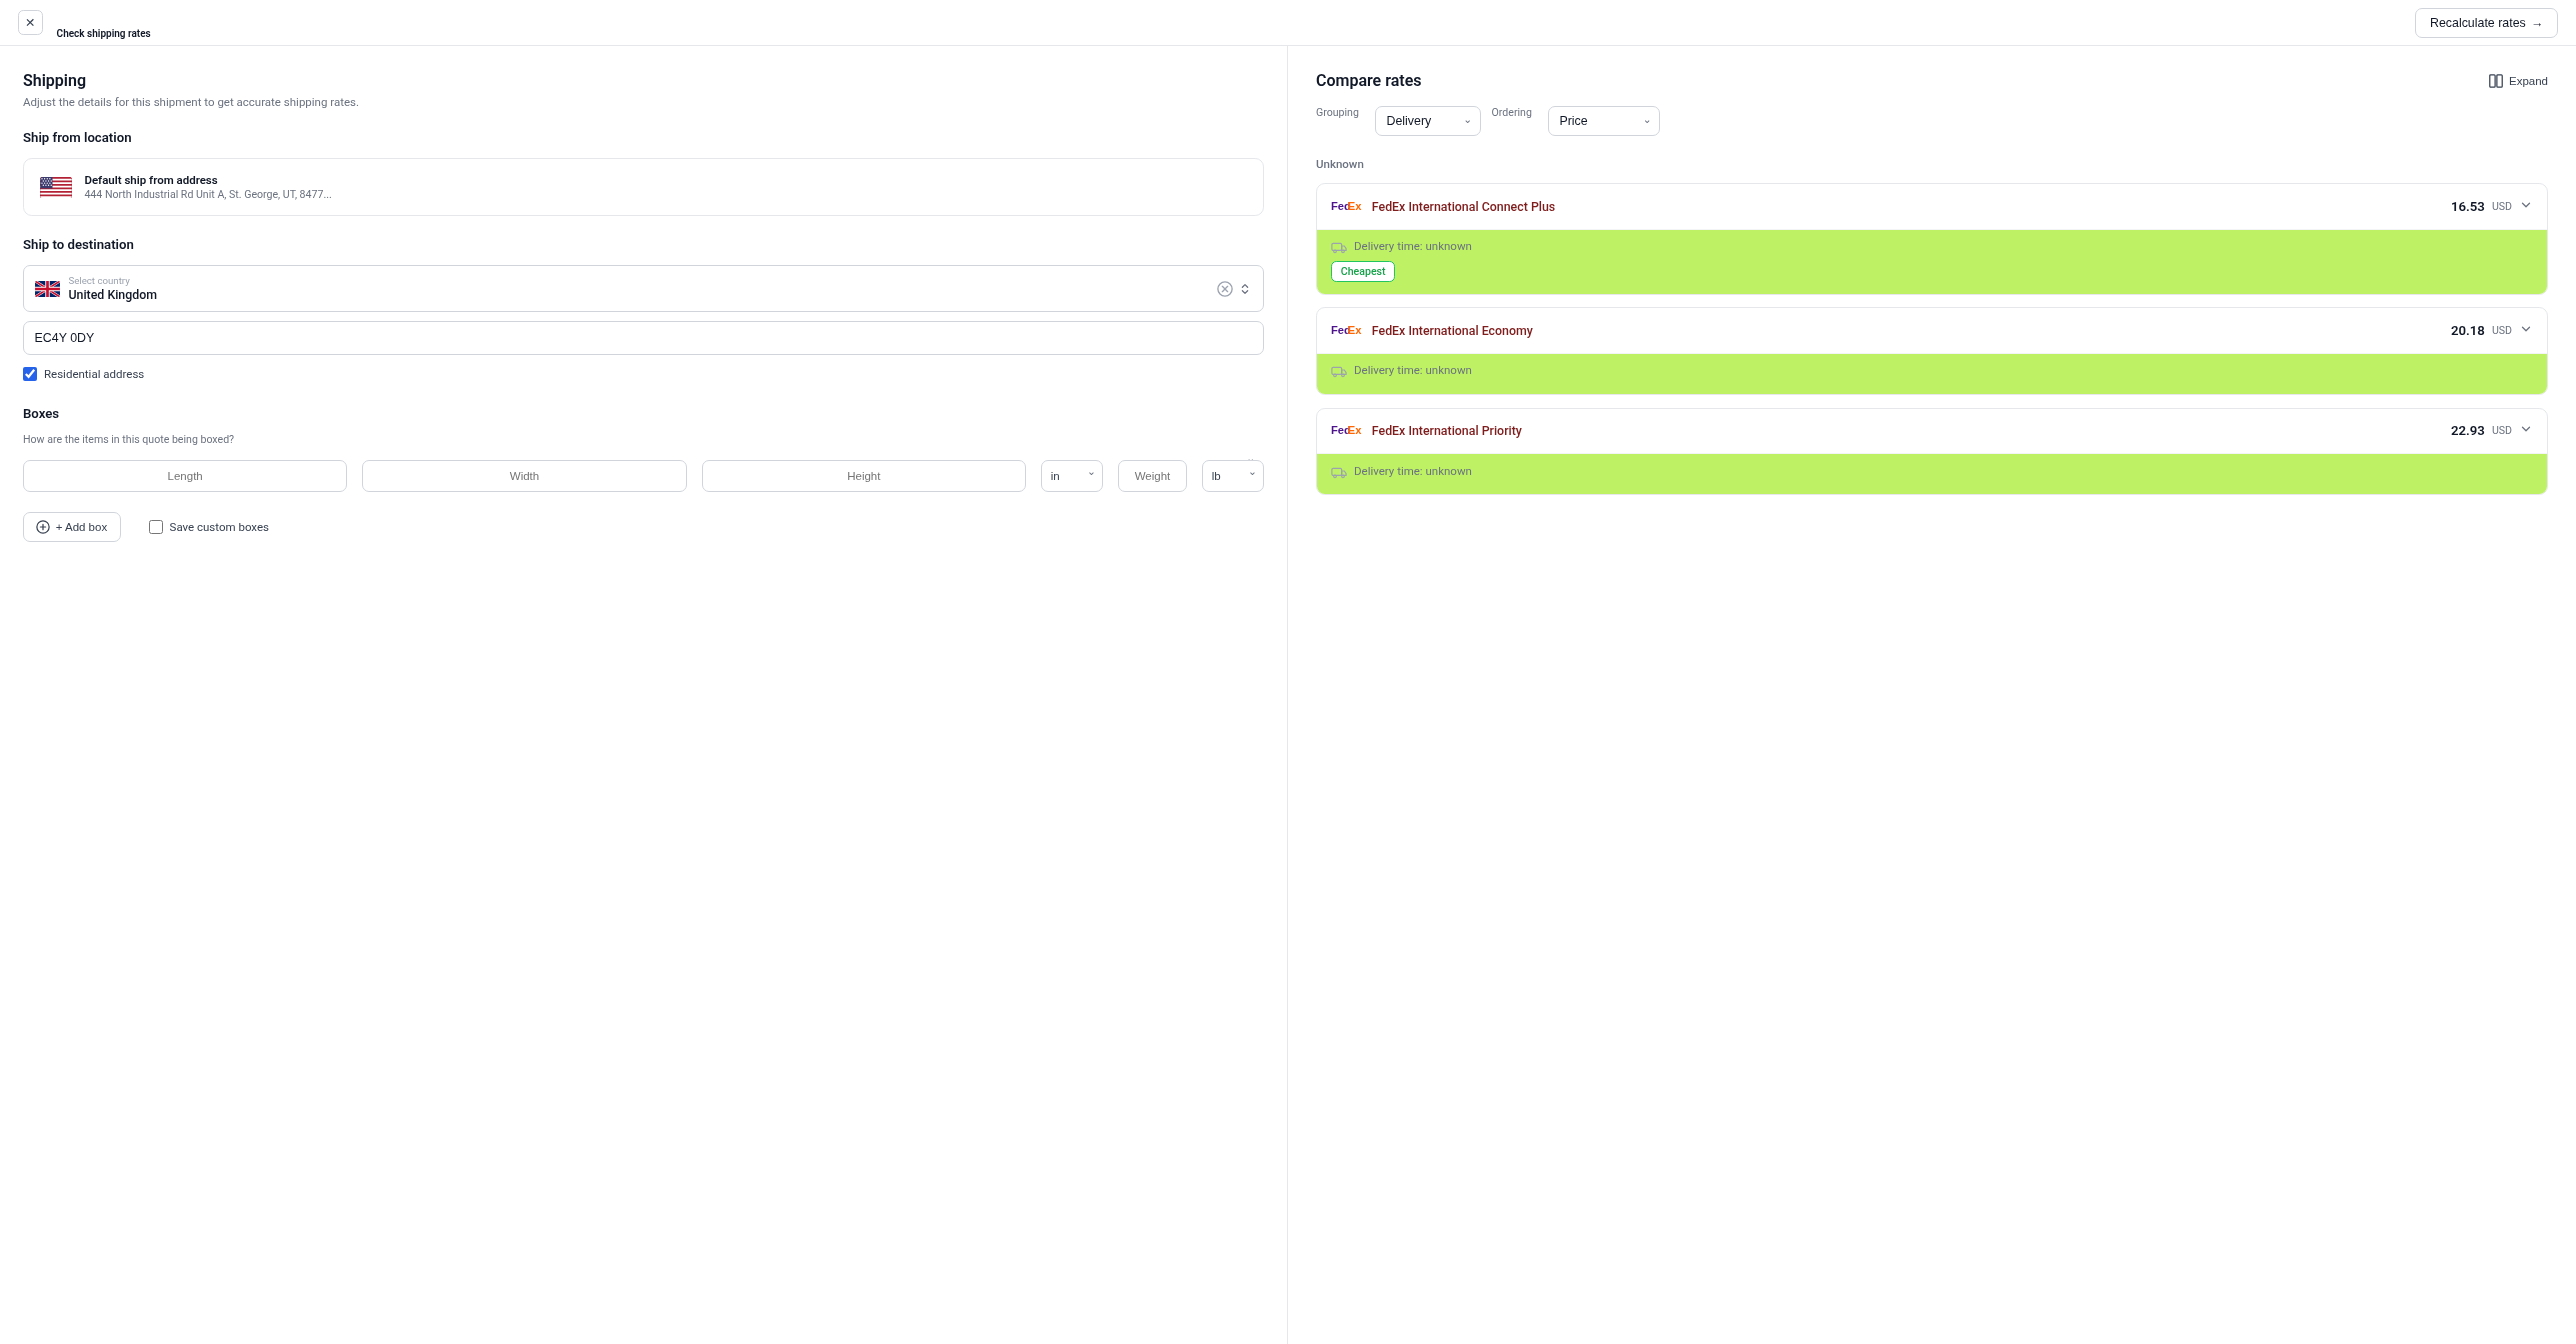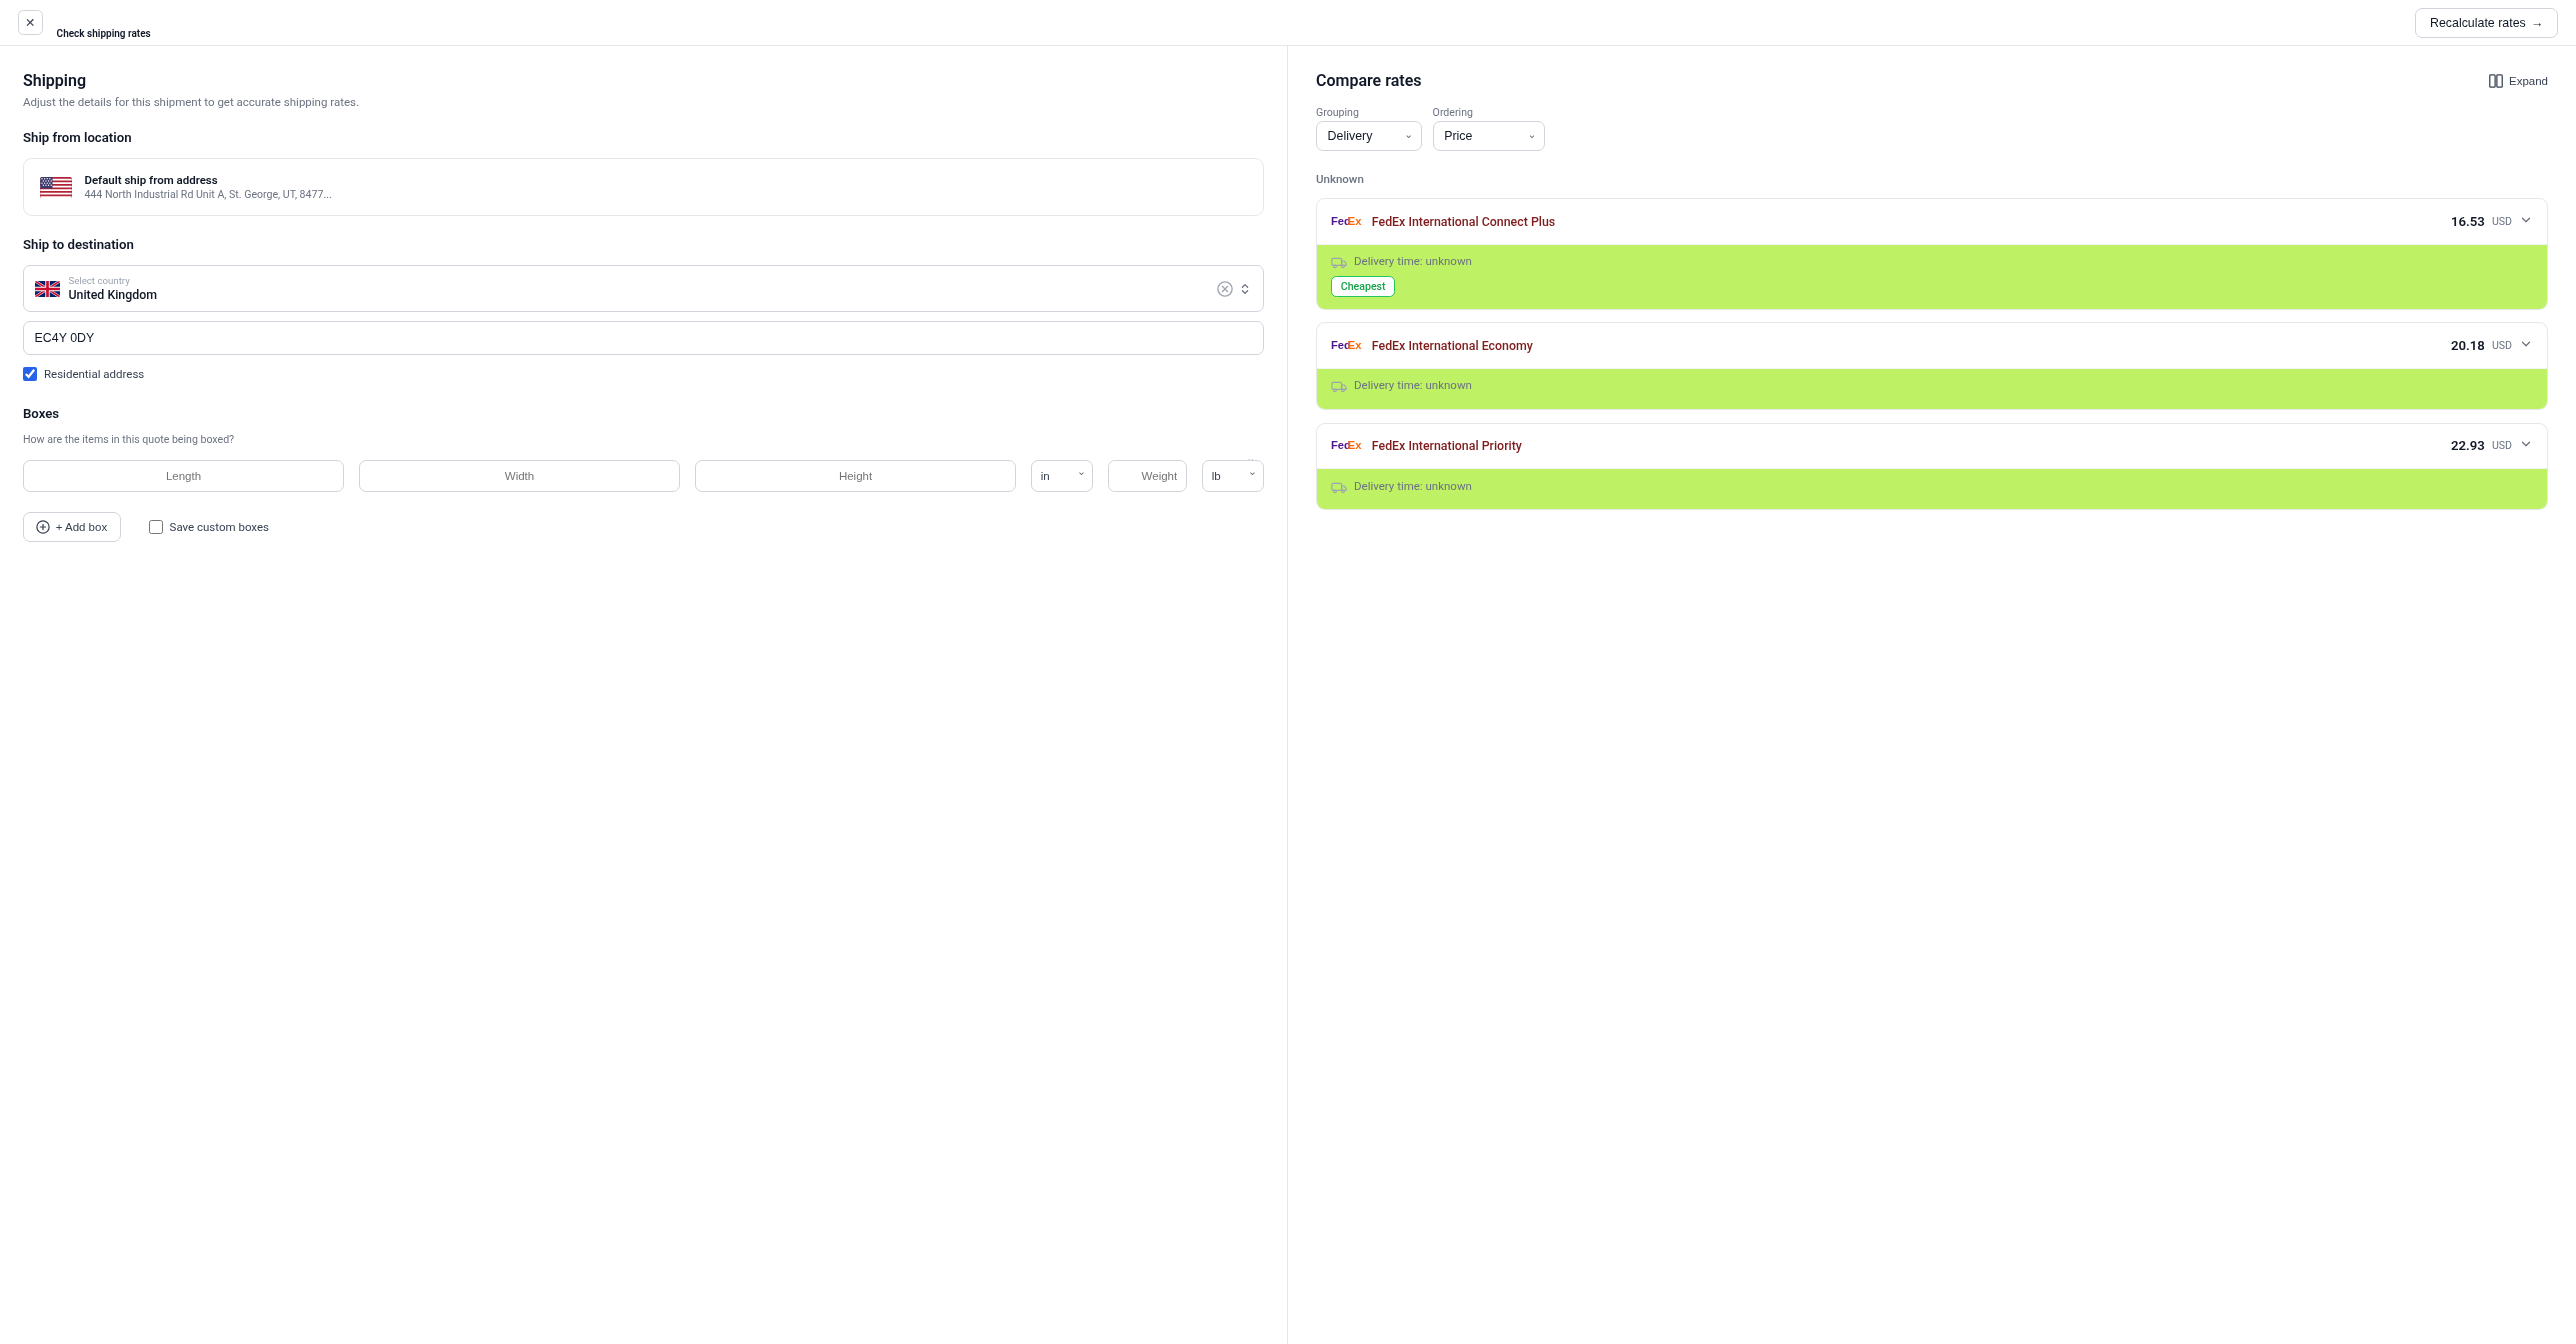--- a/index.html
+++ b/index.html
@@ -245,22 +245,22 @@
       outline: none;
       width: 62px;
     }
     .weight-input {
       border: 0.9px solid #d1d5db;
       border-radius: 7px;
       padding: 8.8px 8.8px;
       font-size: 11.5px;
       color: #9ca3af;
       outline: none;
-      width: 79px;
-      text-align: right;
+      width: 69px;
+      text-align: center;
     }
 
     .add-box-btn {
       display: flex;
       align-items: center;
       gap: 5.3px;
       border: 0.9px solid #d1d5db;
       border-radius: 7px;
       padding: 7px 12.4px;
       background: #fff;
@@ -310,22 +310,22 @@
     }
 
     .filter-row {
       display: flex;
       align-items: flex-end;
       gap: 10.6px;
       margin-bottom: 17.6px;
     }
     .filter-group {
       display: flex;
-      flex-direction: column;
-      gap: 2px;
+      flex-direction: row;
+      gap: 16px;
     }
     .filter-label {
       font-size: 10.6px;
       color: #6b7280;
     }
     .filter-select-wrapper {
       position: relative;
     }
     .filter-select-wrapper select {
       border: 0.9px solid #d1d5db;

